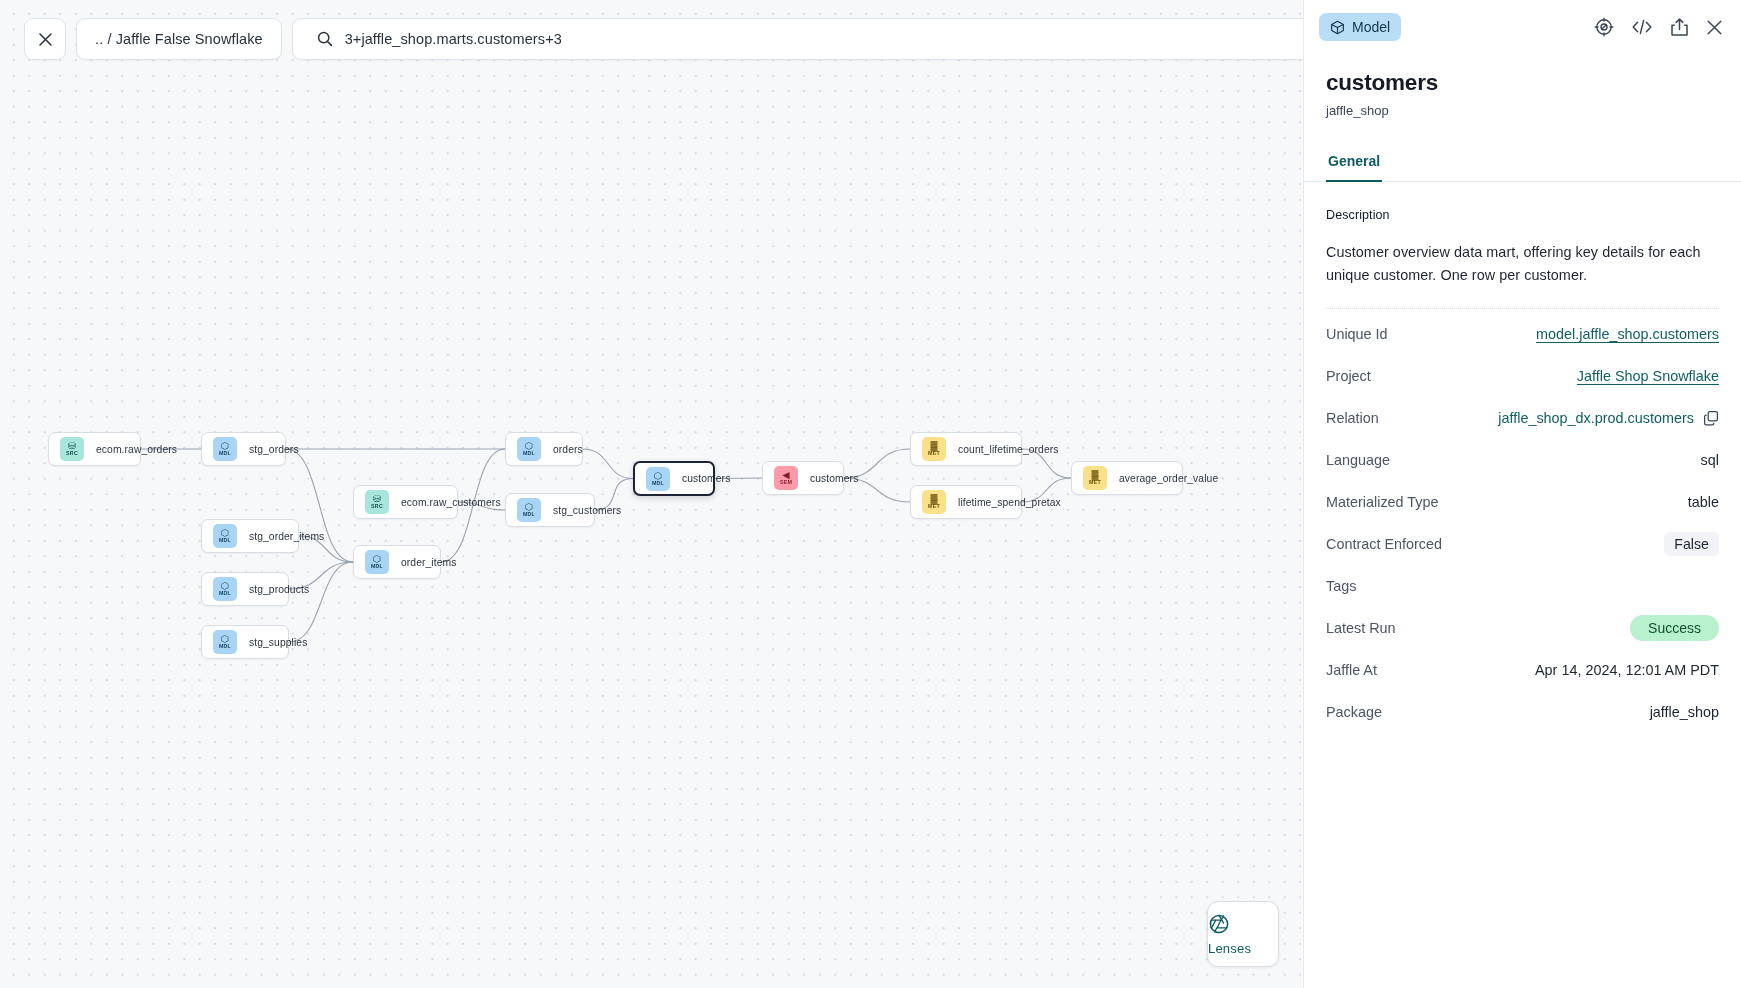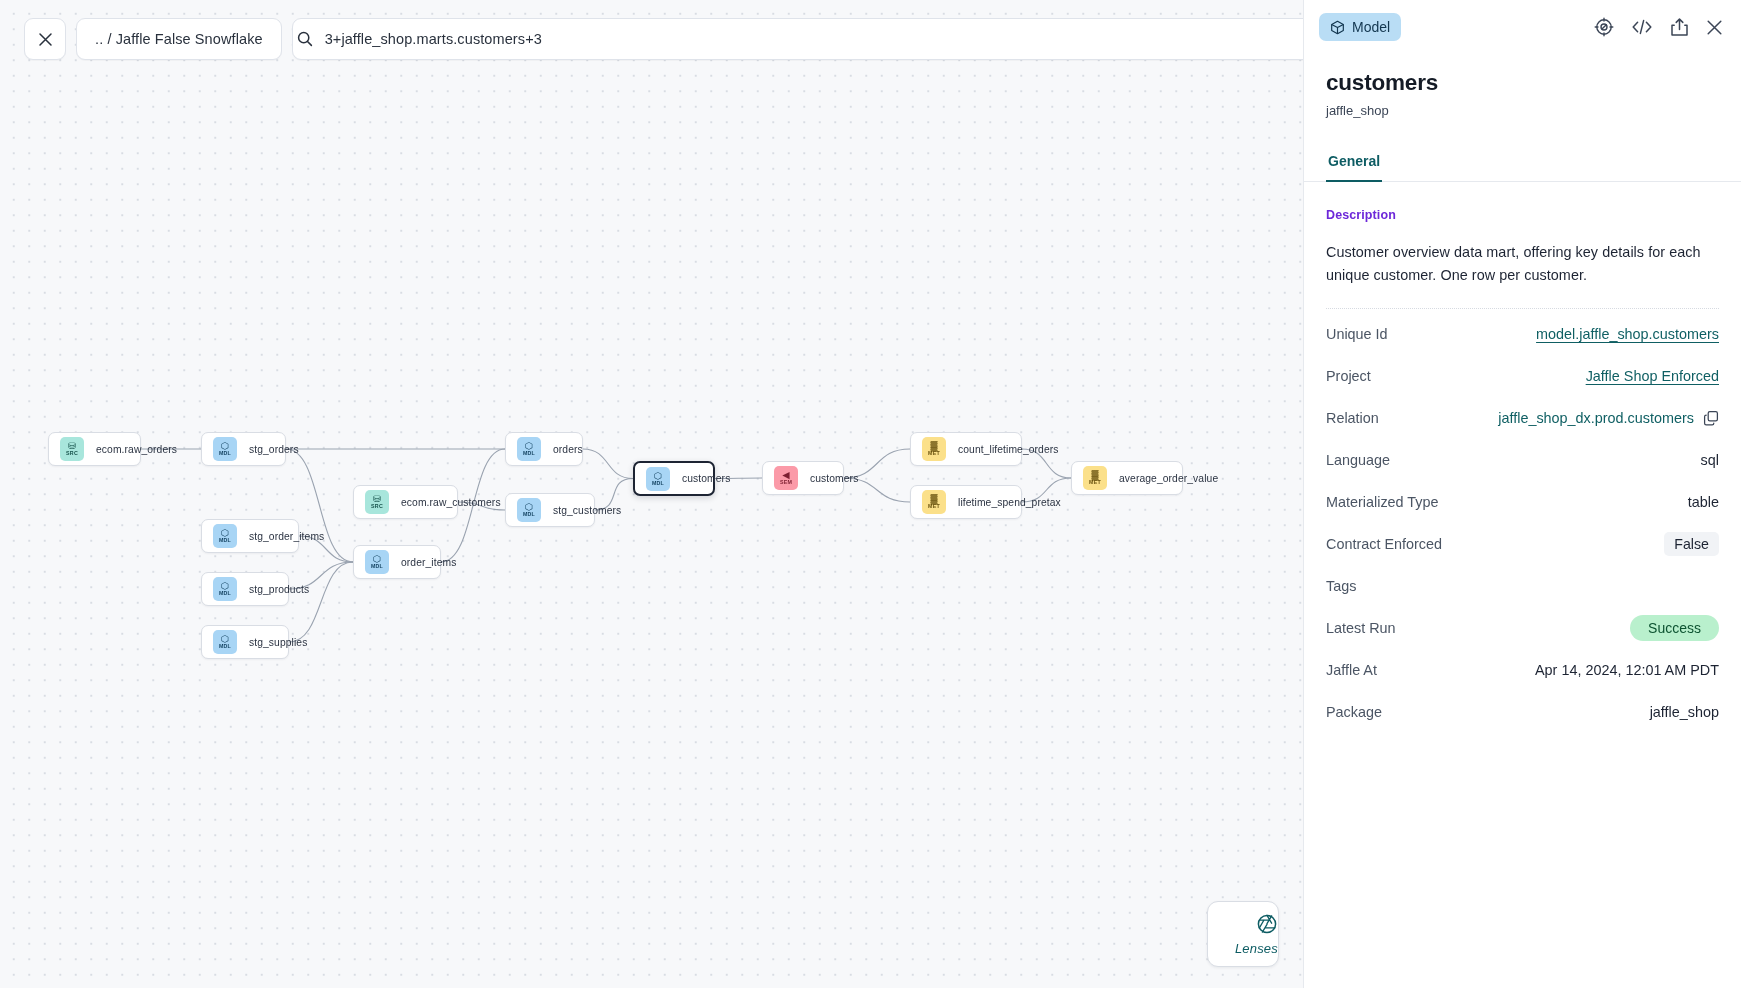--- a/index.html
+++ b/index.html
@@ -34,21 +34,21 @@
     display: flex; align-items: center; justify-content: center;
     cursor: pointer;
     box-shadow: 0 1px 1px rgba(16,24,40,.03);
   }
   .tb-btn svg { display:block; }
   #breadcrumb-btn { padding: 0 18px; font-size: 14.5px; color: #29313d; letter-spacing: .1px; white-space: nowrap; }
   #searchbar {
     position: relative;
     width: 1047px; height: 42px;
     background: #fff; border: 1px solid #dfe3ea; border-radius: 9px;
-    display: flex; align-items: center; padding: 0 14px 0 4px;
+    display: flex; align-items: center; padding: 0 14px 0 24px;
     box-shadow: 0 1px 1px rgba(16,24,40,.03);
   }
   #search-input {
     flex: 1; border: 0; outline: 0; background: transparent;
     font-family: "Liberation Sans", sans-serif;
     font-size: 14.5px; color: #29313d; margin-left: 12px; letter-spacing: .1px;
   }
   #search-input::placeholder { color:#98a2b3; }
   .info-dot {
     width: 17px; height: 17px; border-radius: 50%;
@@ -95,24 +95,23 @@
     margin-left: 12px; font-size: 10.3px; color: #2b3342;
     letter-spacing: .1px; white-space: nowrap;
     font-family: "Liberation Sans", sans-serif;
   }
 
   
   #lenses-btn {
     position: absolute; right: 24px; bottom: 21px;
     width: 72px; height: 66px;
     background: #fff; border: 1px solid #d9dde4; border-radius: 11px;
-    display: flex; flex-direction: column; align-items: flex-end; justify-content: center;
+    display: flex; flex-direction: column; align-items: flex-start; justify-content: center;
     gap: 6px; cursor: pointer; z-index: 30;
     box-shadow: 0 1px 3px rgba(16,24,40,.07);
-    font-style: italic;
   }
   #lenses-btn .lens-label { font-size: 13px; color: #0d5c63; letter-spacing: .2px; }
 
   
   #side-panel {
     width: 438px; height: 988px;
     background: #fff;
     border-left: 1px solid #e6e9ee;
     display: flex; flex-direction: column;
     position: relative;
@@ -141,21 +140,21 @@
     border-bottom: 1px solid #e6e9ee;
     display: flex; gap: 22px; flex: none;
   }
   .tab {
     font-size: 14px; color: #667085; padding: 7px 2px 11px 2px;
     cursor: pointer; border-bottom: 2.5px solid transparent; margin-bottom: -1px;
   }
   .tab.active { color: #0d5c63; font-weight: 600; border-bottom-color: #0d5c63; }
 
   #panel-body { flex: 1; overflow: hidden; padding: 26px 22px 0 22px; }
-  #desc-label { font-size: 12.5px; font-weight: 700; color: #6d28d9; letter-spacing: .1px; }
+  #desc-label { font-size: 12.5px; font-weight: 400; color: #0f172a; letter-spacing: .1px; }
   #desc-text {
     margin-top: 19px; font-size: 14.4px; color: #1d2433;
     line-height: 1.62; letter-spacing: .05px;
   }
   #desc-sep { margin-top: 20px; border-top: 1px dotted #d6dae1; }
 
   .kv {
     display: flex; align-items: center; justify-content: space-between;
     min-height: 33px; margin-top: 9px; gap: 14px;
   }
@@ -384,21 +383,21 @@
       <div class="kv">
         <span class="kv-key">Unique Id</span>
         <span class="kv-val">
           <a class="link">model.jaffle_shop.customers</a>
         </span>
       </div>
 
       <div class="kv">
         <span class="kv-key">Project</span>
         <span class="kv-val">
-          <a class="link">Jaffle Shop Enforced</a>
+          <a class="link">Jaffle Shop Snowflake</a>
         </span>
       </div>
 
       <div class="kv">
         <span class="kv-key">Relation</span>
         <span class="kv-val">
           <span class="plain-teal">jaffle_shop_dx.prod.customers</span>
           <svg class="copy-ico" width="16" height="16" viewBox="0 0 16 16">
             <rect x="5.2" y="1.6" width="9.2" height="9.2" rx="1.6" stroke="#3b4556" stroke-width="1.25" fill="none"></rect>
             <path d="M10.8 13.2 A1.6 1.6 0 0 1 9.2 14.8 L3.2 14.8 A1.6 1.6 0 0 1 1.6 13.2 L1.6 6.8 A1.6 1.6 0 0 1 3.2 5.2" stroke="#3b4556" stroke-width="1.25" fill="none" stroke-linecap="round"></path>

